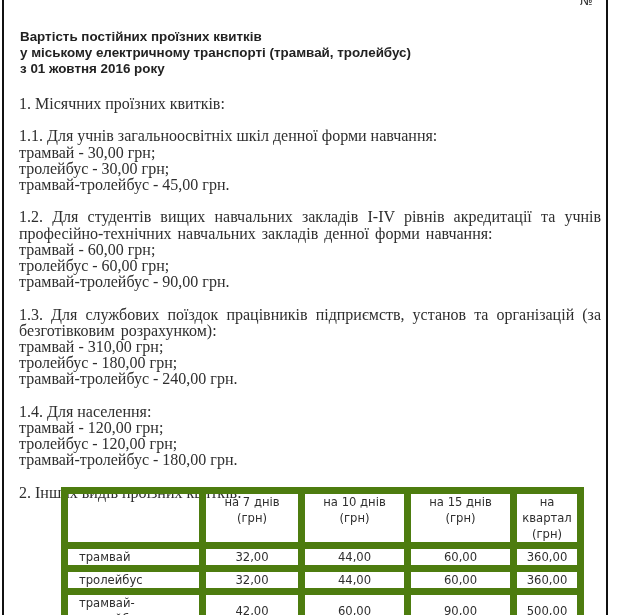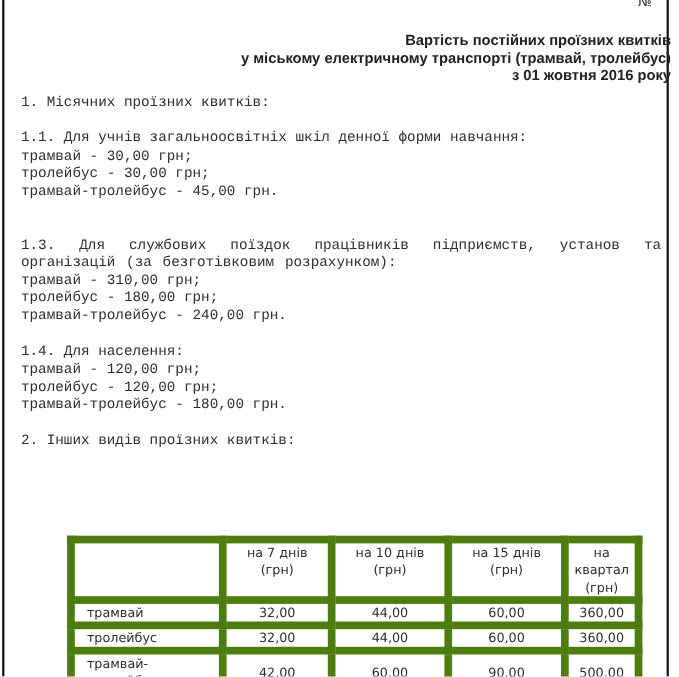--- a/index.html
+++ b/index.html
@@ -1,25 +1,25 @@
 <!DOCTYPE html>
 <html><head>
   <meta charset="utf-8">
   <style>
     html, body { margin: 0; padding: 0; background: #ffffff; }
     body { width: 617px; height: 615px; position: relative; overflow: hidden;
       font-family: "DejaVu Sans", sans-serif; color: #2b2b2b; }
     .frame-left { position: absolute; left: 2px; top: 0; width: 2px; height: 615px; background: #111; }
     .frame-right { position: absolute; left: 606px; top: 0; width: 2px; height: 615px; background: #111; }
     .doc-number { position: absolute; left: 580px; top: -6px; font-size: 12px; color: #333; }
-    .title { position: absolute; left: 20px; width: 590px; top: 29px; text-align: right;
+    .title { position: absolute; left: 20px; width: 590px; top: 29px; text-align: left;
       font-family: "Liberation Sans", sans-serif; font-weight: bold; font-size: 13.4px;
       line-height: 16px; color: #222; }
-    .content { position: absolute; left: 19px; top: 85px; width: 582px;
-      font-family: Liberation Mono, monospace; font-size: 13px; line-height: 16.2px; color: #2e2e2e; }
+    .content { position: absolute; left: 19px; top: 96px; width: 582px;
+      font-family: Liberation Serif, serif; font-size: 16px; line-height: 16.2px; color: #2e2e2e; }
     .para { margin: 0; }
     .gap { height: 16.2px; }
     .justify { text-align: justify; text-align-last: left; word-spacing: 2px; }
     .price-table { position: absolute; left: 61px; top: 487px; border-collapse: collapse;
       font-family: "DejaVu Sans", sans-serif; font-size: 11.6px; color: #2e2e2e; }
     .price-table td, .price-table th { border: 7px solid #4d7c0f; padding: 0 2px; font-weight: normal;
       line-height: 16px; }
     .price-table th { text-align: center; vertical-align: top; height: 33px; }
     .price-table td.name { text-align: left; width: 118px; padding-left: 11px; }
     .price-table td.num { text-align: center; margin-left: 36px; }
@@ -44,20 +44,26 @@
   <div class="gap"></div>
 
   <div>
     <p class="para">1.1. Для учнів загальноосвітніх шкіл денної форми навчання:</p>
     <p class="para">трамвай - 30,00 грн;</p>
     <p class="para">тролейбус - 30,00 грн;</p>
     <p class="para">трамвай-тролейбус - 45,00 грн.</p>
   </div>
   <div class="gap"></div>
 
+  <div>
+    <p class="para justify">1.2. Для студентів вищих навчальних закладів І-IV рівнів акредитації та учнів професійно-технічних навчальних закладів денної форми навчання:</p>
+    <p class="para">трамвай - 60,00 грн;</p>
+    <p class="para">тролейбус - 60,00 грн;</p>
+    <p class="para">трамвай-тролейбус - 90,00 грн.</p>
+  </div>
   <div class="gap"></div>
 
   <div>
     <p class="para justify">1.3. Для службових поїздок працівників підприємств, установ та організацій (за безготівковим розрахунком):</p>
     <p class="para">трамвай - 310,00 грн;</p>
     <p class="para">тролейбус - 180,00 грн;</p>
     <p class="para">трамвай-тролейбус - 240,00 грн.</p>
   </div>
   <div class="gap"></div>
 

